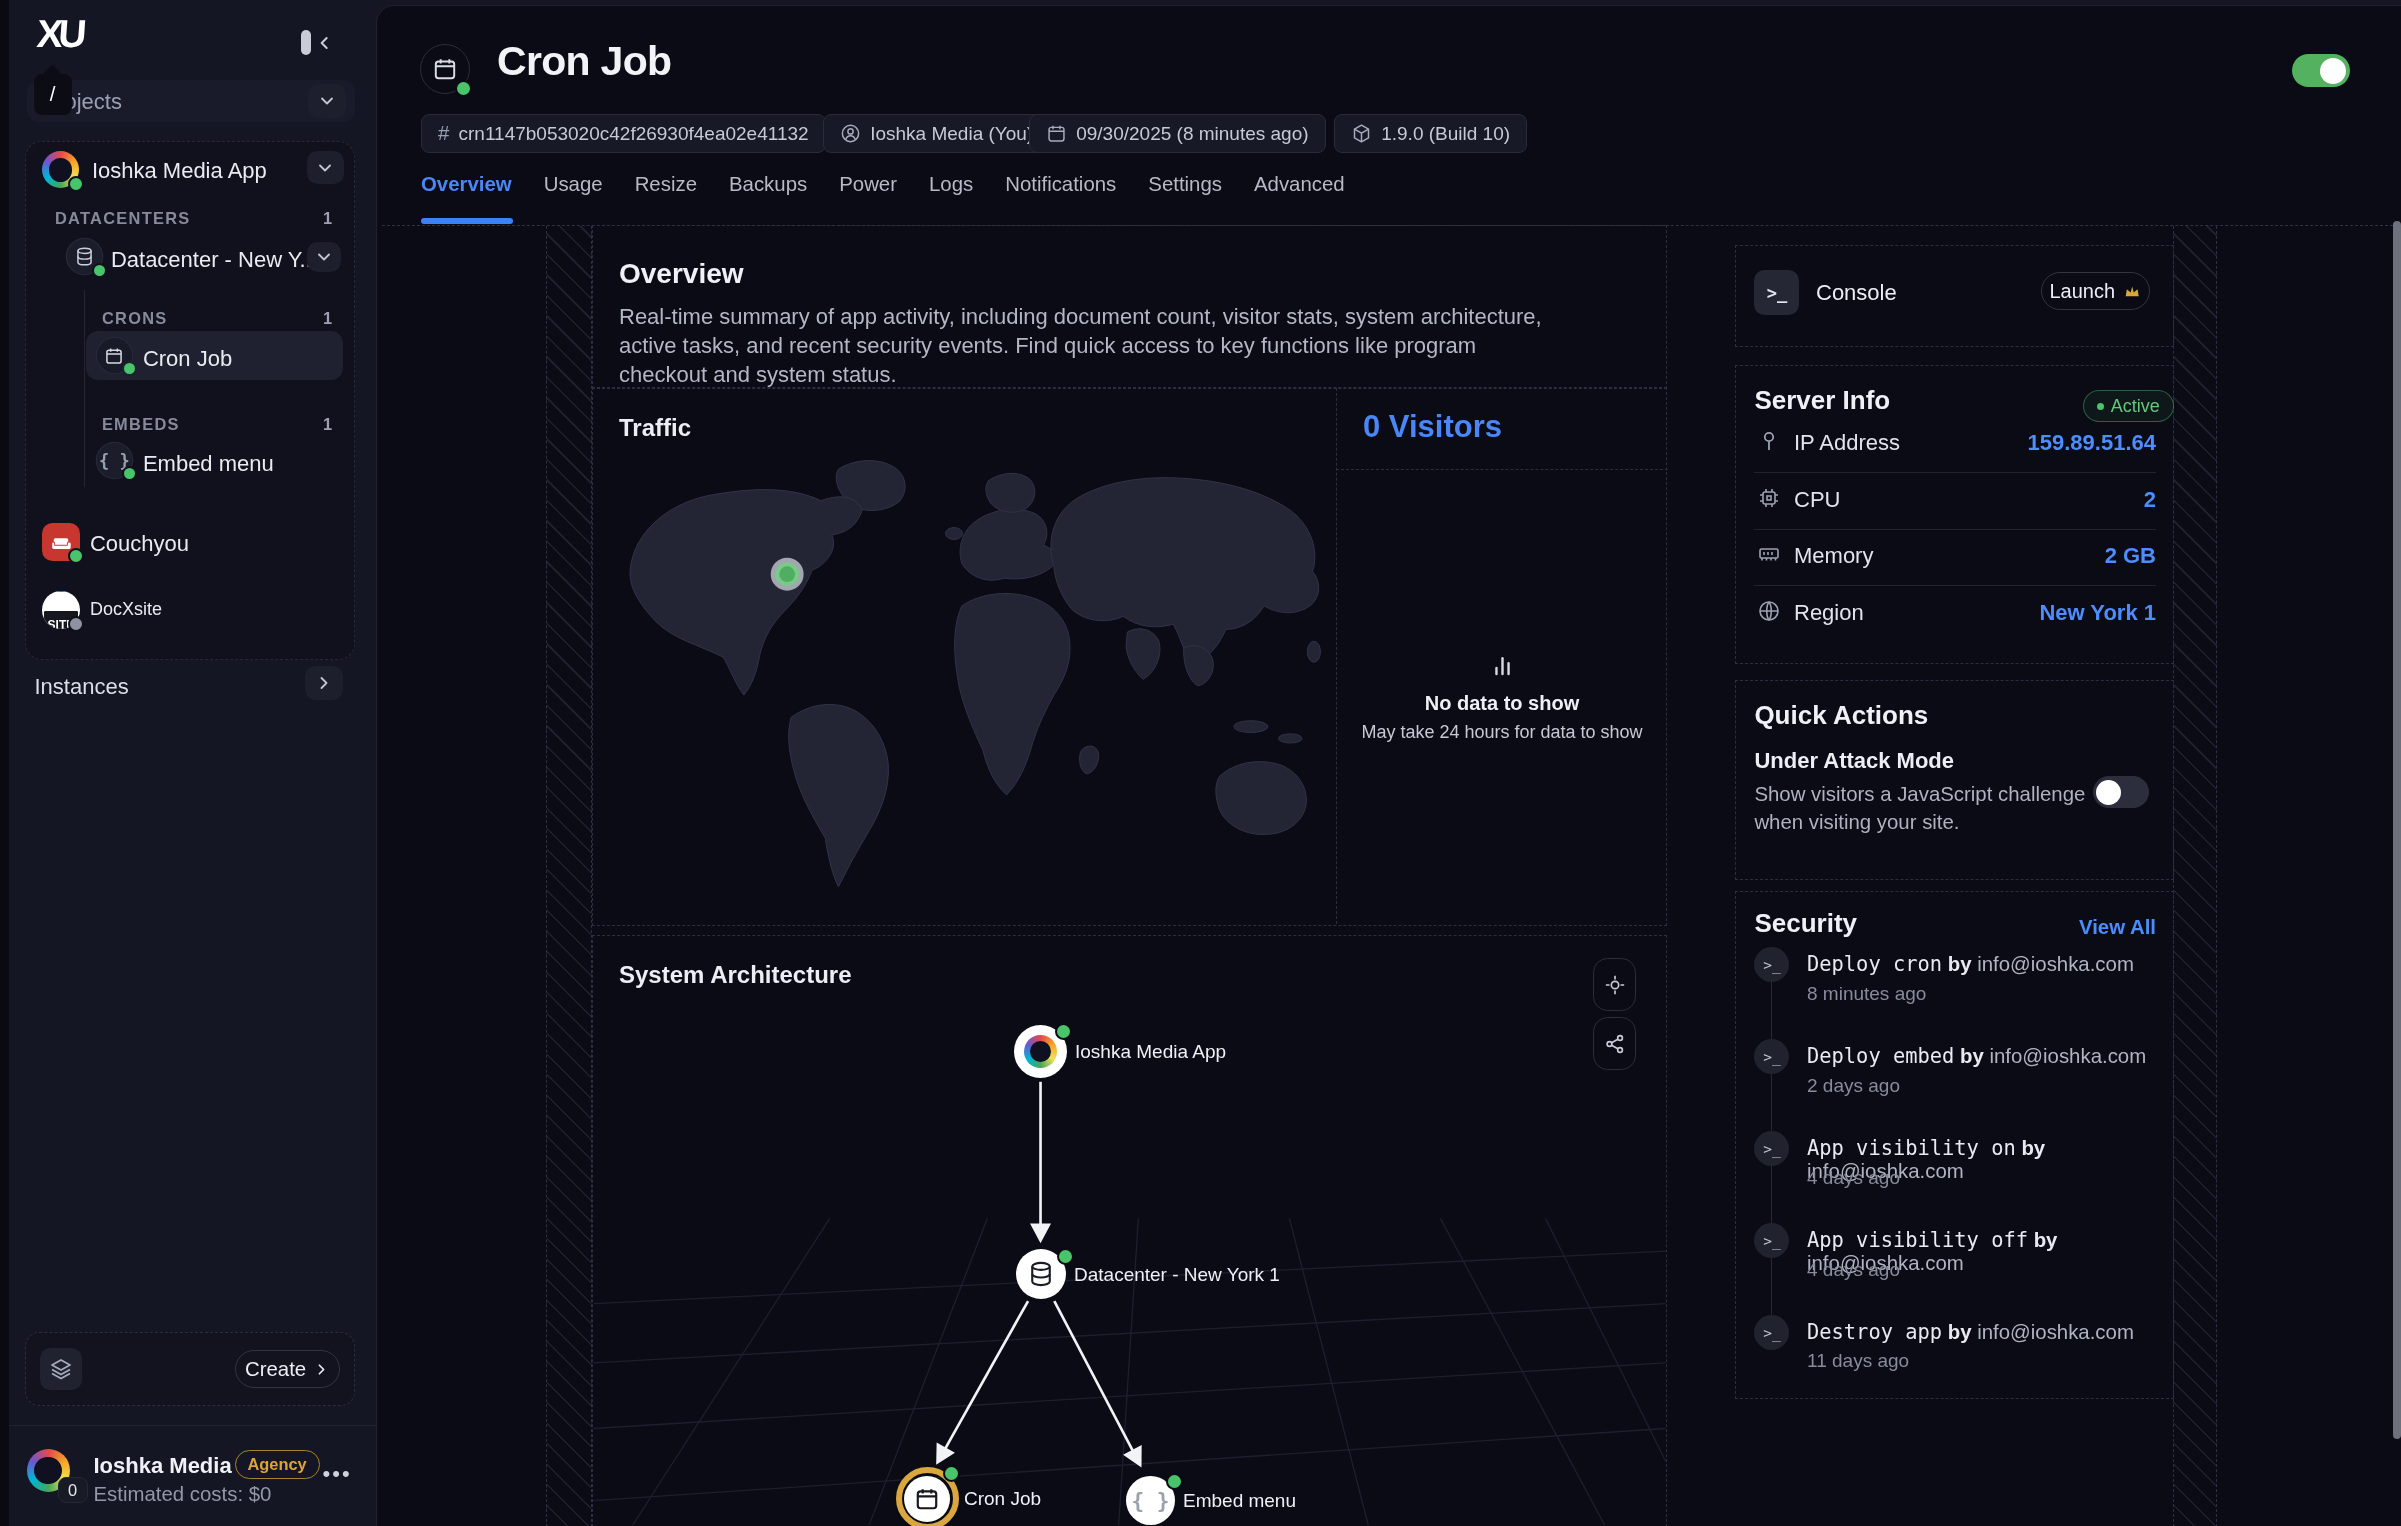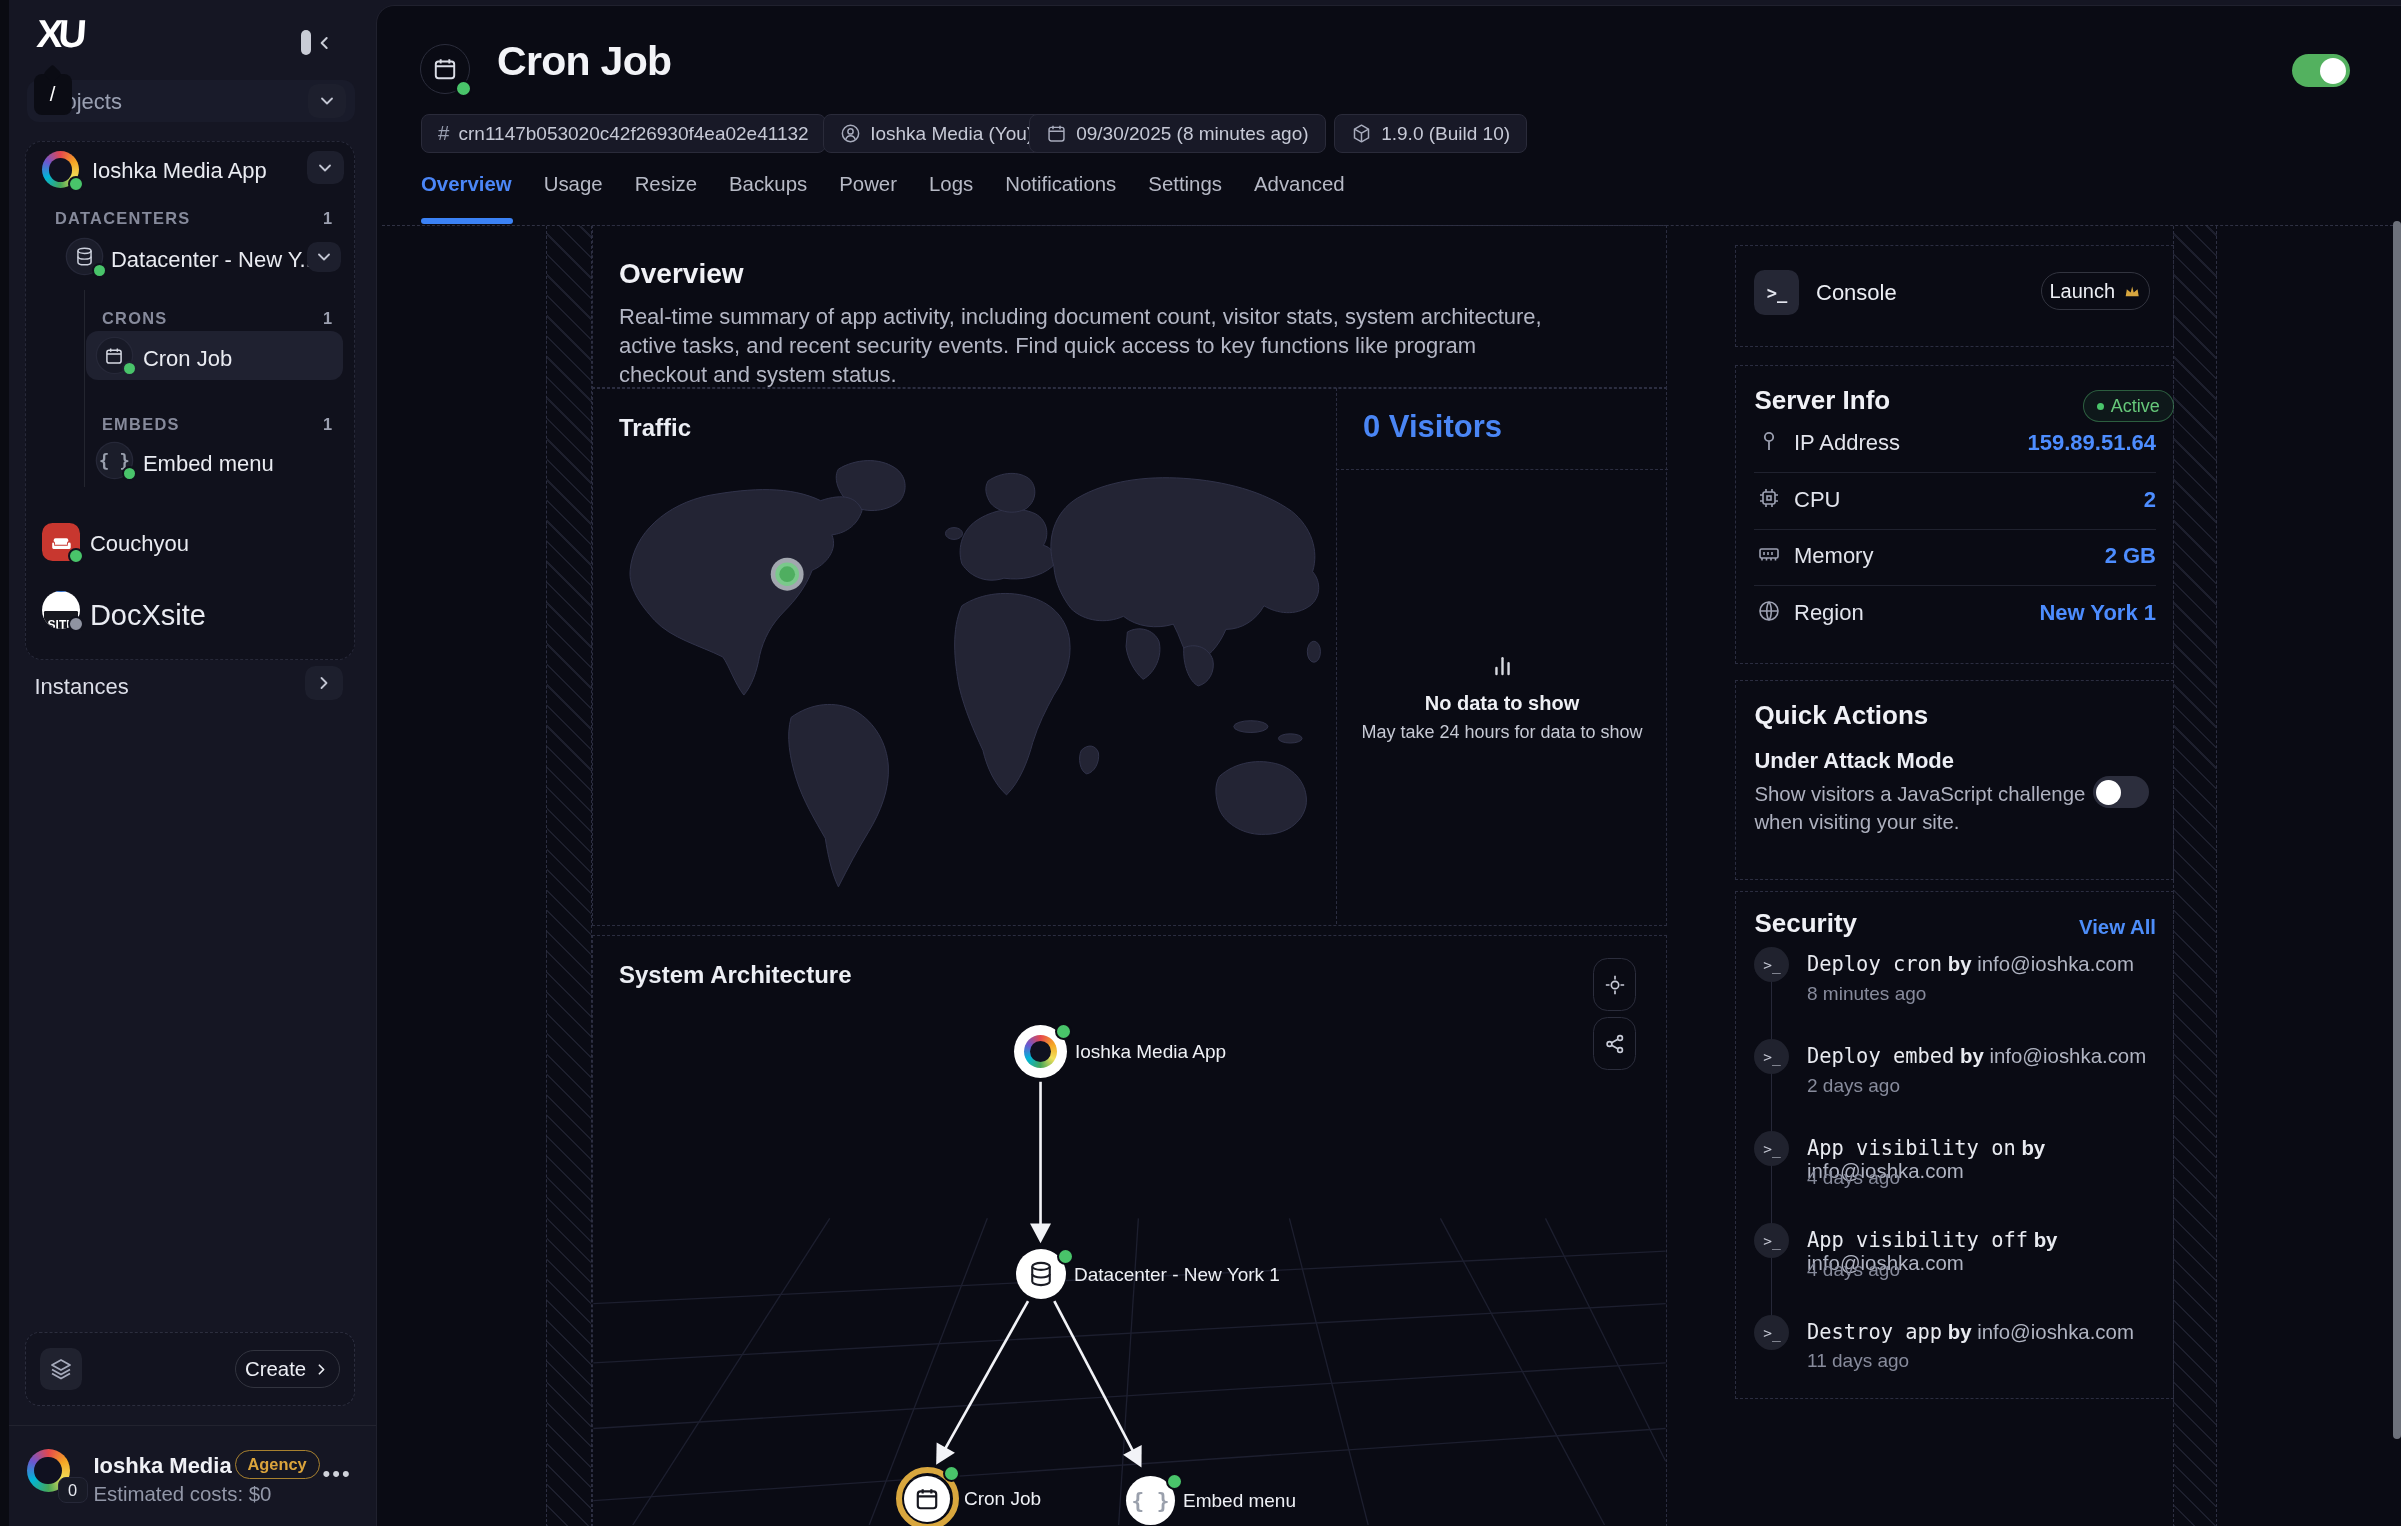--- a/index.html
+++ b/index.html
@@ -119,21 +119,21 @@
           </svg>
       </div>
       <span class="gdot" style="left:42px;top:406px;width:12px;height:12px;border:2.6px solid #10111c;"></span>
       <div class="itemlabel" style="left:64px;top:389px;font-size:22px;">Couchyou</div>
 
       <div class="abs" style="left:16px;top:449px;width:38px;height:38px;background:#fff;border-radius:50%;display:flex;flex-direction:column;align-items:center;justify-content:center;overflow:hidden;">
         <span style="background:#2f6fd0;color:#fff;font-size:8px;font-weight:700;padding:1.3px 4px;border-radius:2px;">DOCX</span>
         <span style="background:#17181f;color:#fff;font-size:12px;font-weight:700;padding:7px 4px;margin-top:19px;border-radius:1.3px;">SITE</span>
       </div>
       <span class="graydot" style="left:42px;top:474px;width:12px;height:12px;border:2.6px solid #10111c;"></span>
-      <div class="itemlabel" style="left:64px;top:457px;font-size:29px;">DocXsite</div>
+      <div class="itemlabel" style="left:64px;top:457px;font-size:18px;">DocXsite</div>
     </div>
 
     <div class="abs" style="left:26px;top:674px;font-size:22px;color:#dcdee8;">Instances</div>
     <div class="chevpill" style="left:296px;top:666px;width:38px;height:34px;">
       <svg viewBox="0 0 24 24" fill="none" stroke="#c2c5d2" stroke-width="2.2" stroke-linecap="round" stroke-linejoin="round" style="width:20px;height:20px;">
           <path d="M9 6l6 6-6 6"></path>
         </svg>
     </div>
 
     <div class="abs" style="left:16.4px;top:1332px;width:330px;height:74px;border:1.3px dashed #2c2e3e;border-radius:14.5px;background:#12131f;box-sizing:border-box;">

